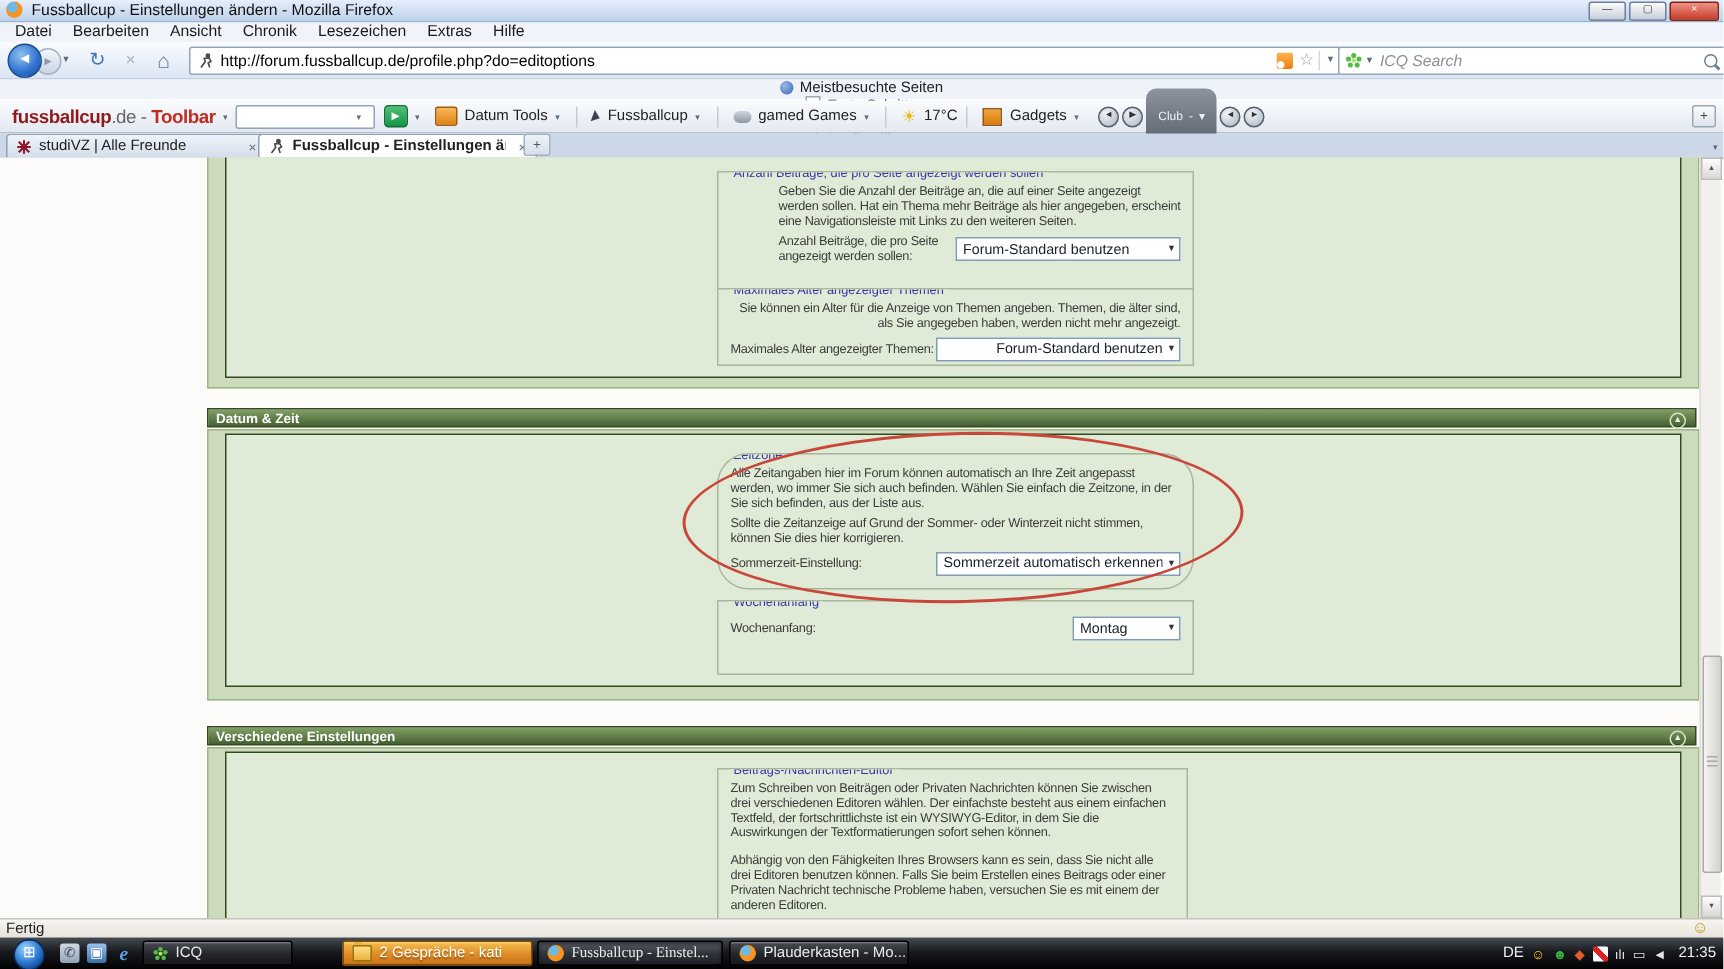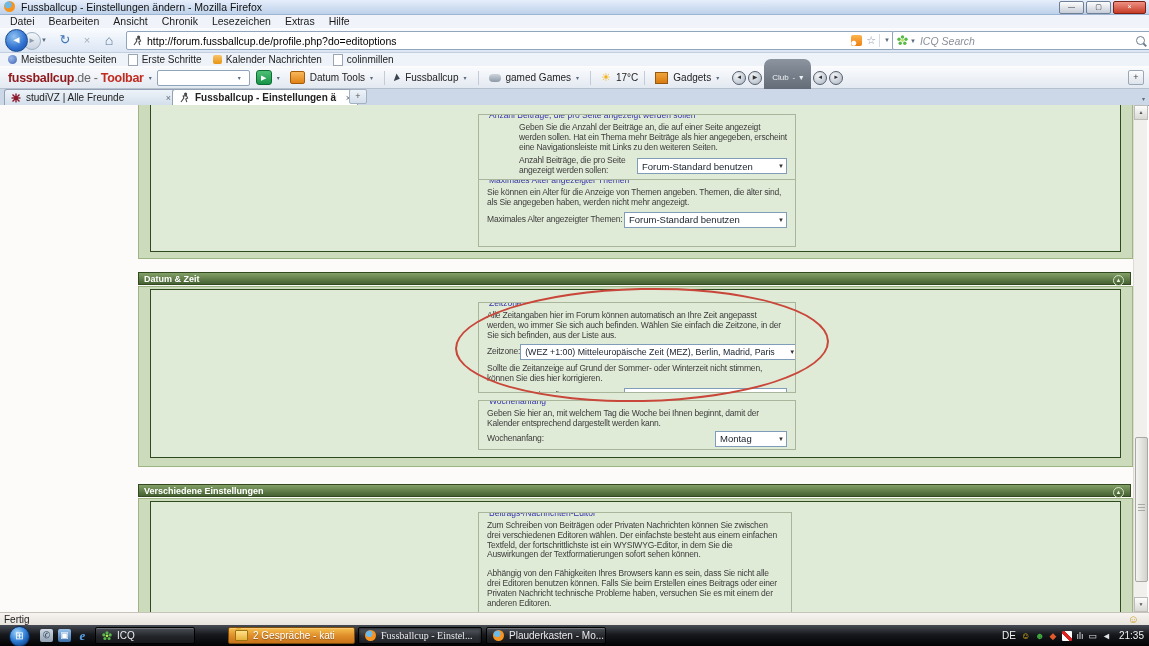--- a/index.html
+++ b/index.html
@@ -43,21 +43,21 @@
   .url-dd{font-size:6px;color:#5a6a7e;border-left:1px solid #d4dbe4;padding-left:4px;height:13px;line-height:13px;}
   .searchbox{position:absolute;left:892px;top:3px;width:250px;height:17px;background:#fff;
     border:1px solid #91a5bd;border-radius:2px;display:flex;align-items:center;padding:0 4px;}
   .search-dd{font-size:6px;color:#5a6a7e;margin:0 4px 0 2px;}
   .search-placeholder{flex:1;font-size:10.5px;font-style:italic;color:#8a8f98;}
   .magnifier{width:7px;height:7px;border:1.5px solid #6d7e92;border-radius:50%;position:relative;margin-right:2px;}
   .magnifier:after{content:"";position:absolute;width:4px;height:1.5px;background:#6d7e92;
     transform:rotate(45deg);left:6px;top:7px;}
   
   .bookmarksbar{position:absolute;top:53px;left:0;right:0;height:13px;background:#eef3fa;
-    display:flex;align-items:center;padding-left:5px;font-size:10px;color:#222;}
+    display:flex;align-items:center;padding-left:5px;font-size:10px;color:#222;flex-direction:column;}
   .bm-item{display:flex;align-items:center;gap:4px;padding:0 8px 0 3px;}
   .bm-ic-most{width:9px;height:9px;border-radius:50%;background:radial-gradient(circle at 35% 35%,#9db9e8,#3a62b5);}
   .bm-ic-page{width:8px;height:10px;background:#fff;border:1px solid #9aa6b4;}
   .bm-ic-feed{width:9px;height:9px;border-radius:2px;background:linear-gradient(#f8c46a,#e7940f);}
   
   .fcupbar{position:absolute;top:67px;left:0;right:0;height:21px;
     background:linear-gradient(#fafbfd,#e3e9f1);border-bottom:1px solid #b7c1ce;
     display:flex;align-items:center;font-size:10px;color:#222;}
   .brand{margin-left:8px;font-size:12.5px;font-weight:bold;color:#8f1a1d;letter-spacing:-0.3px;}
   .brand-de{color:#666;font-weight:normal;}
@@ -321,63 +321,55 @@
     <div class="fs-text">Geben Sie die Anzahl der Beiträge an, die auf einer Seite angezeigt werden sollen. Hat ein Thema mehr Beiträge als hier angegeben, erscheint eine Navigationsleiste mit Links zu den weiteren Seiten.</div>
     <div class="fs-row">
       <span class="fs-label" style="width:158px;">Anzahl Beiträge, die pro Seite angezeigt werden sollen:</span>
       <span class="select w150">
         <span class="select-text">Forum-Standard benutzen</span>
         <span class="select-arrow">▼</span>
       </span>
     </div>
   </div>
 
-  <div class="fieldset" style="top:74px;height:68px;">
+  <div class="fieldset" style="top:87px;height:52px;text-align:right;">
     <span class="legend">Maximales Alter angezeigter Themen</span>
     <div class="fs-text">Sie können ein Alter für die Anzeige von Themen angeben. Themen, die älter sind, als Sie angegeben haben, werden nicht mehr angezeigt.</div>
     <div class="fs-row">
       <span class="fs-label">Maximales Alter angezeigter Themen:</span>
       <span class="select w163">
         <span class="select-text">Forum-Standard benutzen</span>
         <span class="select-arrow">▼</span>
       </span>
     </div>
   </div>
 
   <div class="sec-header" style="top:167px;">
     <span>Datum &amp; Zeit</span>
     <span class="sec-toggle">▲</span>
   </div>
   <div class="frame" style="top:181px;height:179px;">
     <div class="frame-inner" style="left:11px;right:11px;top:2px;bottom:8px;"></div>
   </div>
 
-  <div class="fieldset" style="top:197px;height:91px;">
+  <div class="fieldset" style="top:197px;height:91px;border-radius:21px;">
     <span class="legend">Zeitzone</span>
     <div class="fs-text">Alle Zeitangaben hier im Forum können automatisch an Ihre Zeit angepasst werden, wo immer Sie sich auch befinden. Wählen Sie einfach die Zeitzone, in der Sie sich befinden, aus der Liste aus.</div>
-    <div class="fs-row">
-      <span class="fs-label">Zeitzone:</span>
-      <span class="select w278">
-        <span class="select-text" style="font-size:8.8px;">(WEZ +1:00) Mitteleuropäische Zeit (MEZ), Berlin, Madrid, Paris</span>
-        <span class="select-arrow">▼</span>
-      </span>
-    </div>
     <div class="fs-text" style="margin-top:4px;">Sollte die Zeitanzeige auf Grund der Sommer- oder Winterzeit nicht stimmen, können Sie dies hier korrigieren.</div>
     <div class="fs-row">
       <span class="fs-label">Sommerzeit-Einstellung:</span>
       <span class="select w163">
         <span class="select-text">Sommerzeit automatisch erkennen</span>
         <span class="select-arrow">▼</span>
       </span>
     </div>
   </div>
 
   <div class="fieldset" style="top:295px;height:50px;">
     <span class="legend">Wochenanfang</span>
-    <div class="fs-text">Geben Sie hier an, mit welchem Tag die Woche bei Ihnen beginnt, damit der Kalender entsprechend dargestellt werden kann.</div>
     <div class="fs-row" style="margin-top:2px;">
       <span class="fs-label">Wochenanfang:</span>
       <span class="select w72">
         <span class="select-text">Montag</span>
         <span class="select-arrow">▼</span>
       </span>
     </div>
   </div>
 
   <div class="annotation"></div>

